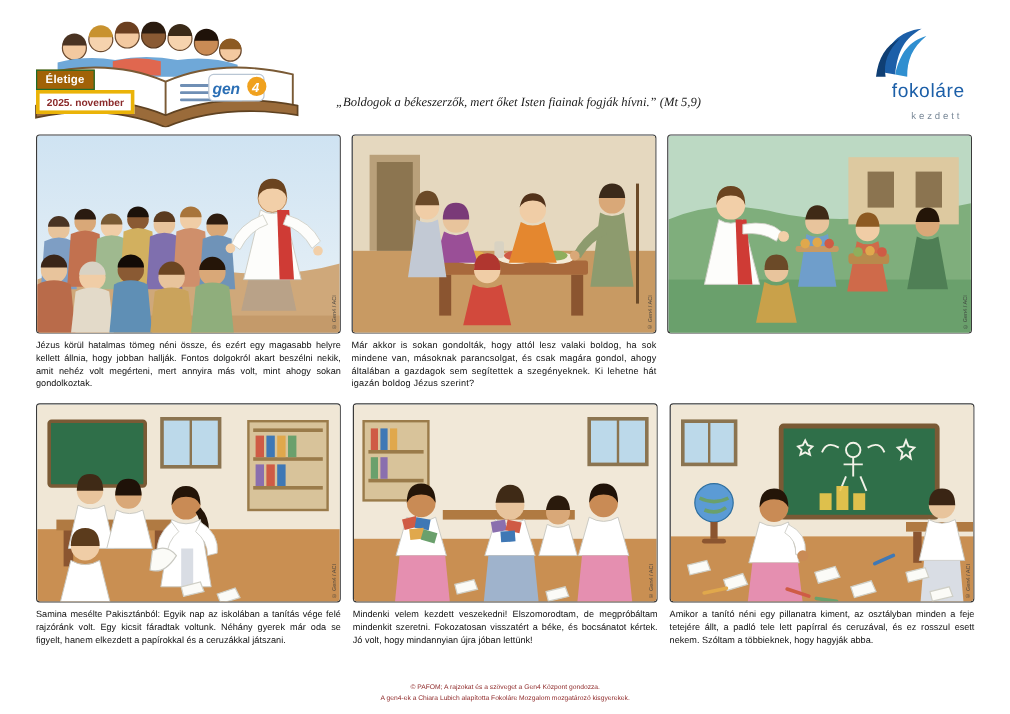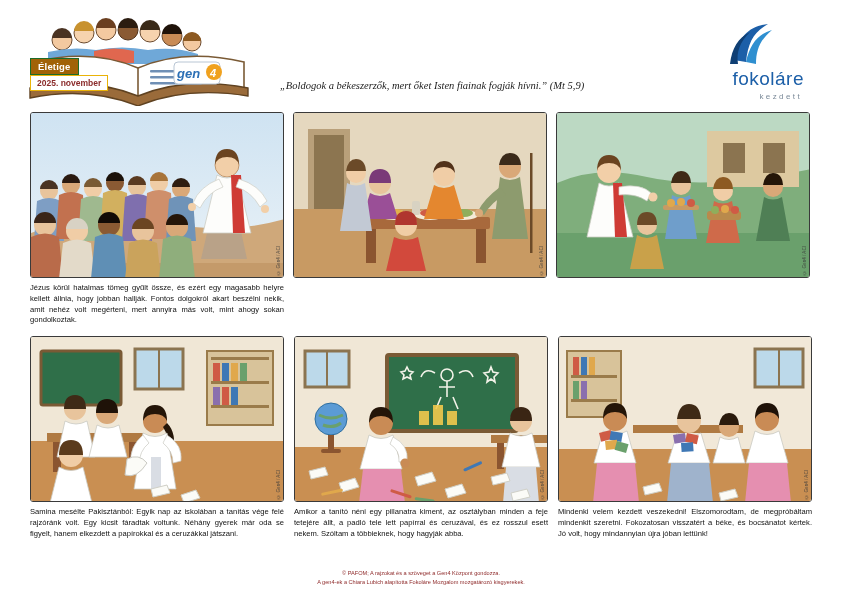--- a/index.html
+++ b/index.html
@@ -28,21 +28,21 @@
     font-size: 9.5px; font-weight: bold;
     padding: 2px 7px 2px 7px;
     border: 1px solid #1c6c2a;
     letter-spacing: .2px;
   }
   .badge-tag2 {
     position: absolute; left: 30px; top: 75px;
     background: #ffffff; color: #8a2a2a;
     font-size: 8.5px; font-weight: bold;
     padding: 2px 6px;
-    border: 1px solid #eab308;
+    border: 3px solid #eab308;
   }
 
   .title-main {
     position: absolute; left: 290px; top: 38px; width: 380px;
     text-align: center;
     font-family: "Liberation Serif", serif;
     font-size: 22px; font-weight: bold; font-style: italic;
     color: #111;
   }
   .title-sub {
@@ -52,21 +52,21 @@
     font-size: 10.5px; font-style: italic;
     color: #1b1b1b;
   }
 
   
   .foko { position: absolute; right: 22px; top: 22px; width: 130px; height: 80px; }
   .foko-mark { position: absolute; right: 48px; top: 0px; width: 44px; height: 42px; }
   .foko-name {
     position: absolute; right: 16px; top: 46px; width: 112px;
     text-align: right; color: #1c5fa8;
-    font-size: 19px; letter-spacing: .5px;
+    font-size: 16px; letter-spacing: .5px;
   }
   .foko-sub {
     position: absolute; right: 18px; top: 70px; width: 110px;
     text-align: right; color: #7b8a99;
     font-size: 8px; letter-spacing: 2.4px;
   }
 
   
   .grid {
     position: absolute; left: 30px; top: 112px;
@@ -247,21 +247,21 @@
               <path d="M200 62 l10 0 l4 58 l-12 0 z" fill="#cf3b35"></path>
 
               <path d="M188 66 q-20 8 -26 24 l7 5 q8 -16 23 -21 z" fill="#fdfdfb" stroke="#cdcdc4" stroke-width="0.7"></path>
               <path d="M208 66 q20 6 28 22 l-7 6 q-9 -16 -24 -20 z" fill="#fdfdfb" stroke="#cdcdc4" stroke-width="0.7"></path>
               <circle cx="161" cy="94" r="4" fill="#f2cfa8"></circle>
               <circle cx="234" cy="96" r="4" fill="#f2cfa8"></circle>
             </g>
           </svg>
           <div class="sig">© Gen4 / ACI</div>
         </div>
-        <div class="caption">Jézus körül hatalmas tömeg gyűlt össze, és ezért egy magasabb helyre kellett állnia, hogy jobban hallják. Fontos dolgokról akart beszélni nekik, amit nehéz volt megérteni, mert annyira más volt, mint ahogy sokan gondolkoztak.</div>
+        <div class="caption">Jézus körül hatalmas tömeg néni össze, és ezért egy magasabb helyre kellett állnia, hogy jobban hallják. Fontos dolgokról akart beszélni nekik, amit nehéz volt megérteni, mert annyira más volt, mint ahogy sokan gondolkoztak.</div>
       </div>
 
       <div class="cell">
         <div class="panel">
           <svg width="254" height="166" viewBox="0 0 254 166" preserveAspectRatio="none">
             <rect width="254" height="166" fill="#e9dec8"></rect>
 
             <rect x="0" y="0" width="254" height="96" fill="#e5d8bf"></rect>
             <rect x="0" y="96" width="254" height="70" fill="#c89a63"></rect>
 
@@ -308,20 +308,21 @@
             </g>
 
             <g>
               <circle cx="62" cy="60" r="10" fill="#f0cda6"></circle>
               <path d="M52 58 q2 -12 10 -12 q9 0 10 12z" fill="#6b4a28"></path>
               <path d="M53 70 q9 5 18 0 l7 48 l-32 0z" fill="#c2c9d4"></path>
             </g>
           </svg>
           <div class="sig">© Gen4 / ACI</div>
         </div>
+        <div class="caption cap-wide">Már akkor is sokan gondolták, hogy attól lesz valaki boldog, ha sok mindene van, másoknak parancsolgat, és csak magára gondol, ahogy általában a gazdagok sem segítettek a szegényeknek. Ki lehetne hát igazán boldog Jézus szerint?</div>
       </div>
 
       <div class="cell">
         <div class="panel">
           <svg width="254" height="166" viewBox="0 0 254 166" preserveAspectRatio="none">
             <rect width="254" height="166" fill="#cfe0d2"></rect>
 
             <rect x="0" y="0" width="254" height="70" fill="#bcd9c3"></rect>
             <path d="M0 70 q40 -18 90 -6 q60 14 164 -8 l0 110 l-254 0z" fill="#7fae7c"></path>
             <rect x="0" y="120" width="254" height="46" fill="#6aa06c"></rect>
@@ -438,95 +439,20 @@
             </g>
 
             <g fill="#fbfbf7" stroke="#cfcfc6">
               <path d="M120 152 l16 -4 l3 8 l-17 4z"></path>
               <path d="M150 158 l15 -5 l4 8 l-16 5z"></path>
             </g>
           </svg>
           <div class="sig">© Gen4 / ACI</div>
         </div>
         <div class="caption">Samina mesélte Pakisztánból: Egyik nap az iskolában a tanítás vége felé rajzóránk volt. Egy kicsit fáradtak voltunk. Néhány gyerek már oda se figyelt, hanem elkezdett a papírokkal és a ceruzákkal játszani.</div>
-      </div>
-
-      <div class="cell">
-        <div class="panel">
-          <svg width="254" height="166" viewBox="0 0 254 166" preserveAspectRatio="none">
-            <rect width="254" height="166" fill="#efe6d4"></rect>
-            <rect x="0" y="0" width="254" height="110" fill="#f0e7d6"></rect>
-            <rect x="0" y="110" width="254" height="56" fill="#c98f52"></rect>
-
-            <rect x="92" y="18" width="130" height="76" rx="2" fill="#2f6f49" stroke="#7a5a35" stroke-width="4"></rect>
-            <g stroke="#f2f2e8" stroke-width="1.6" fill="none">
-
-              <circle cx="152" cy="38" r="6"></circle>
-              <path d="M152 44 l0 16"></path>
-                <path d="M144 50 l16 0"></path>
-              <path d="M146 60 l-5 12"></path>
-                <path d="M158 60 l5 12"></path>
-              <path d="M140 36 q-10 -6 -14 4"></path>
-                <path d="M164 36 q10 -6 14 4"></path>
-
-              <path d="M196 30 l2 5 l5 1 l-4 4 l1 5 l-4 -3 l-4 3 l1 -5 l-4 -4 l5 -1z"></path>
-              <path d="M112 30 l2 4 l4 1 l-3 3 l1 4 l-4 -2 l-4 2 l1 -4 l-3 -3 l4 -1z"></path>
-            </g>
-            <g fill="#f2c94c" stroke="none">
-              <path d="M124 74 l10 0 l0 14 l-10 0z" opacity="0.9"></path>
-              <path d="M138 68 l10 0 l0 20 l-10 0z" opacity="0.9"></path>
-              <path d="M152 74 l10 0 l0 14 l-10 0z" opacity="0.9"></path>
-            </g>
-
-            <rect x="10" y="14" width="44" height="36" fill="#bcd9ea" stroke="#8b7450" stroke-width="3"></rect>
-            <line x1="32" y1="14" x2="32" y2="50" stroke="#8b7450" stroke-width="2"></line>
-
-            <circle cx="36" cy="82" r="16" fill="#5b9bd5" stroke="#2f6f9f"></circle>
-            <path d="M24 78 q12 6 24 0" stroke="#6aa06c" stroke-width="3" fill="none"></path>
-            <path d="M28 88 q10 4 18 -2" stroke="#6aa06c" stroke-width="3" fill="none"></path>
-            <rect x="33" y="98" width="6" height="14" fill="#8b5530"></rect>
-            <rect x="26" y="112" width="20" height="4" rx="2" fill="#8b5530"></rect>
-
-            <rect x="196" y="98" width="56" height="8" fill="#b07a42"></rect>
-            <rect x="202" y="106" width="7" height="26" fill="#8b5530"></rect>
-
-            <g>
-              <circle cx="86" cy="86" r="12" fill="#c98b55"></circle>
-              <path d="M74 86 q0 -16 12 -16 q12 0 12 16 q-3 -7 -12 -7 q-9 0 -12 7z" fill="#241508"></path>
-              <path d="M74 98 q12 7 24 0 l9 34 l-42 0z" fill="#ffffff" stroke="#c9c9c2" stroke-width="0.8"></path>
-              <path d="M68 132 l38 0 l4 34 l-46 0z" fill="#e58fb0"></path>
-              <path d="M98 100 q16 8 14 24 l-8 1 q1 -12 -9 -18z" fill="#ffffff" stroke="#c9c9c2" stroke-width="0.7"></path>
-              <circle cx="110" cy="126" r="4.5" fill="#c98b55"></circle>
-            </g>
-
-            <g>
-              <circle cx="226" cy="84" r="11" fill="#e8c49c"></circle>
-              <path d="M215 84 q0 -14 11 -14 q11 0 11 14z" fill="#3a2514"></path>
-              <path d="M215 96 q11 6 22 0 l8 34 l-38 0z" fill="#ffffff" stroke="#c9c9c2" stroke-width="0.8"></path>
-              <path d="M211 130 l30 0 l3 36 l-36 0z" fill="#d9dde4"></path>
-            </g>
-
-            <g fill="#fbfbf7" stroke="#cfcfc6">
-              <path d="M14 134 l16 -4 l3 8 l-17 4z"></path>
-              <path d="M44 146 l16 -5 l4 9 l-17 5z"></path>
-              <path d="M120 140 l17 -5 l4 9 l-18 5z"></path>
-              <path d="M150 152 l17 -5 l4 9 l-18 5z"></path>
-              <path d="M196 140 l16 -4 l3 8 l-17 4z"></path>
-              <path d="M216 156 l16 -4 l3 8 l-17 4z"></path>
-            </g>
-            <g>
-              <rect x="26" y="156" width="22" height="3" rx="1.5" fill="#e0a84c" transform="rotate(-12 26 156)"></rect>
-              <rect x="96" y="152" width="22" height="3" rx="1.5" fill="#cf5b45" transform="rotate(18 96 152)"></rect>
-              <rect x="168" y="132" width="20" height="3" rx="1.5" fill="#3f78b5" transform="rotate(-24 168 132)"></rect>
-              <rect x="120" y="160" width="20" height="3" rx="1.5" fill="#6aa06c" transform="rotate(8 120 160)"></rect>
-            </g>
-          </svg>
-          <div class="sig">© Gen4 / ACI</div>
-        </div>
-        <div class="caption">Amikor a tanító néni egy pillanatra kiment, az osztályban minden a feje tetejére állt, a padló tele lett papírral és ceruzával, és ez rosszul esett nekem. Szóltam a többieknek, hogy hagyják abba.</div>
       </div>
 
       <div class="cell">
         <div class="panel">
           <svg width="254" height="166" viewBox="0 0 254 166" preserveAspectRatio="none">
             <rect width="254" height="166" fill="#efe6d4"></rect>
             <rect x="0" y="0" width="254" height="112" fill="#f1e8d8"></rect>
             <rect x="0" y="112" width="254" height="54" fill="#c98f52"></rect>
 
             <rect x="8" y="14" width="54" height="66" fill="#d8c39a" stroke="#9a7b4a" stroke-width="2"></rect>
@@ -586,20 +512,95 @@
 
             <g fill="#fbfbf7" stroke="#cfcfc6">
               <path d="M84 150 l16 -4 l3 8 l-17 4z"></path>
               <path d="M160 156 l16 -4 l3 8 l-17 4z"></path>
             </g>
           </svg>
           <div class="sig">© Gen4 / ACI</div>
         </div>
         <div class="caption">Mindenki velem kezdett veszekedni! Elszomorodtam, de megpróbáltam mindenkit szeretni. Fokozatosan visszatért a béke, és bocsánatot kértek. Jó volt, hogy mindannyian újra jóban lettünk!</div>
       </div>
+
+      <div class="cell">
+        <div class="panel">
+          <svg width="254" height="166" viewBox="0 0 254 166" preserveAspectRatio="none">
+            <rect width="254" height="166" fill="#efe6d4"></rect>
+            <rect x="0" y="0" width="254" height="110" fill="#f0e7d6"></rect>
+            <rect x="0" y="110" width="254" height="56" fill="#c98f52"></rect>
+
+            <rect x="92" y="18" width="130" height="76" rx="2" fill="#2f6f49" stroke="#7a5a35" stroke-width="4"></rect>
+            <g stroke="#f2f2e8" stroke-width="1.6" fill="none">
+
+              <circle cx="152" cy="38" r="6"></circle>
+              <path d="M152 44 l0 16"></path>
+                <path d="M144 50 l16 0"></path>
+              <path d="M146 60 l-5 12"></path>
+                <path d="M158 60 l5 12"></path>
+              <path d="M140 36 q-10 -6 -14 4"></path>
+                <path d="M164 36 q10 -6 14 4"></path>
+
+              <path d="M196 30 l2 5 l5 1 l-4 4 l1 5 l-4 -3 l-4 3 l1 -5 l-4 -4 l5 -1z"></path>
+              <path d="M112 30 l2 4 l4 1 l-3 3 l1 4 l-4 -2 l-4 2 l1 -4 l-3 -3 l4 -1z"></path>
+            </g>
+            <g fill="#f2c94c" stroke="none">
+              <path d="M124 74 l10 0 l0 14 l-10 0z" opacity="0.9"></path>
+              <path d="M138 68 l10 0 l0 20 l-10 0z" opacity="0.9"></path>
+              <path d="M152 74 l10 0 l0 14 l-10 0z" opacity="0.9"></path>
+            </g>
+
+            <rect x="10" y="14" width="44" height="36" fill="#bcd9ea" stroke="#8b7450" stroke-width="3"></rect>
+            <line x1="32" y1="14" x2="32" y2="50" stroke="#8b7450" stroke-width="2"></line>
+
+            <circle cx="36" cy="82" r="16" fill="#5b9bd5" stroke="#2f6f9f"></circle>
+            <path d="M24 78 q12 6 24 0" stroke="#6aa06c" stroke-width="3" fill="none"></path>
+            <path d="M28 88 q10 4 18 -2" stroke="#6aa06c" stroke-width="3" fill="none"></path>
+            <rect x="33" y="98" width="6" height="14" fill="#8b5530"></rect>
+            <rect x="26" y="112" width="20" height="4" rx="2" fill="#8b5530"></rect>
+
+            <rect x="196" y="98" width="56" height="8" fill="#b07a42"></rect>
+            <rect x="202" y="106" width="7" height="26" fill="#8b5530"></rect>
+
+            <g>
+              <circle cx="86" cy="86" r="12" fill="#c98b55"></circle>
+              <path d="M74 86 q0 -16 12 -16 q12 0 12 16 q-3 -7 -12 -7 q-9 0 -12 7z" fill="#241508"></path>
+              <path d="M74 98 q12 7 24 0 l9 34 l-42 0z" fill="#ffffff" stroke="#c9c9c2" stroke-width="0.8"></path>
+              <path d="M68 132 l38 0 l4 34 l-46 0z" fill="#e58fb0"></path>
+              <path d="M98 100 q16 8 14 24 l-8 1 q1 -12 -9 -18z" fill="#ffffff" stroke="#c9c9c2" stroke-width="0.7"></path>
+              <circle cx="110" cy="126" r="4.5" fill="#c98b55"></circle>
+            </g>
+
+            <g>
+              <circle cx="226" cy="84" r="11" fill="#e8c49c"></circle>
+              <path d="M215 84 q0 -14 11 -14 q11 0 11 14z" fill="#3a2514"></path>
+              <path d="M215 96 q11 6 22 0 l8 34 l-38 0z" fill="#ffffff" stroke="#c9c9c2" stroke-width="0.8"></path>
+              <path d="M211 130 l30 0 l3 36 l-36 0z" fill="#d9dde4"></path>
+            </g>
+
+            <g fill="#fbfbf7" stroke="#cfcfc6">
+              <path d="M14 134 l16 -4 l3 8 l-17 4z"></path>
+              <path d="M44 146 l16 -5 l4 9 l-17 5z"></path>
+              <path d="M120 140 l17 -5 l4 9 l-18 5z"></path>
+              <path d="M150 152 l17 -5 l4 9 l-18 5z"></path>
+              <path d="M196 140 l16 -4 l3 8 l-17 4z"></path>
+              <path d="M216 156 l16 -4 l3 8 l-17 4z"></path>
+            </g>
+            <g>
+              <rect x="26" y="156" width="22" height="3" rx="1.5" fill="#e0a84c" transform="rotate(-12 26 156)"></rect>
+              <rect x="96" y="152" width="22" height="3" rx="1.5" fill="#cf5b45" transform="rotate(18 96 152)"></rect>
+              <rect x="168" y="132" width="20" height="3" rx="1.5" fill="#3f78b5" transform="rotate(-24 168 132)"></rect>
+              <rect x="120" y="160" width="20" height="3" rx="1.5" fill="#6aa06c" transform="rotate(8 120 160)"></rect>
+            </g>
+          </svg>
+          <div class="sig">© Gen4 / ACI</div>
+        </div>
+        <div class="caption">Amikor a tanító néni egy pillanatra kiment, az osztályban minden a feje tetejére állt, a padló tele lett papírral és ceruzával, és ez rosszul esett nekem. Szóltam a többieknek, hogy hagyják abba.</div>
+      </div>
     </div>
   </div>
 
   <div class="footer">
     <div>© PAFOM; A rajzokat és a szöveget a Gen4 Központ gondozza.</div>
     <div>A gen4-ek a Chiara Lubich alapította Fokoláre Mozgalom mozgatározó kisgyerekek.</div>
   </div>
 
 </div>
 

